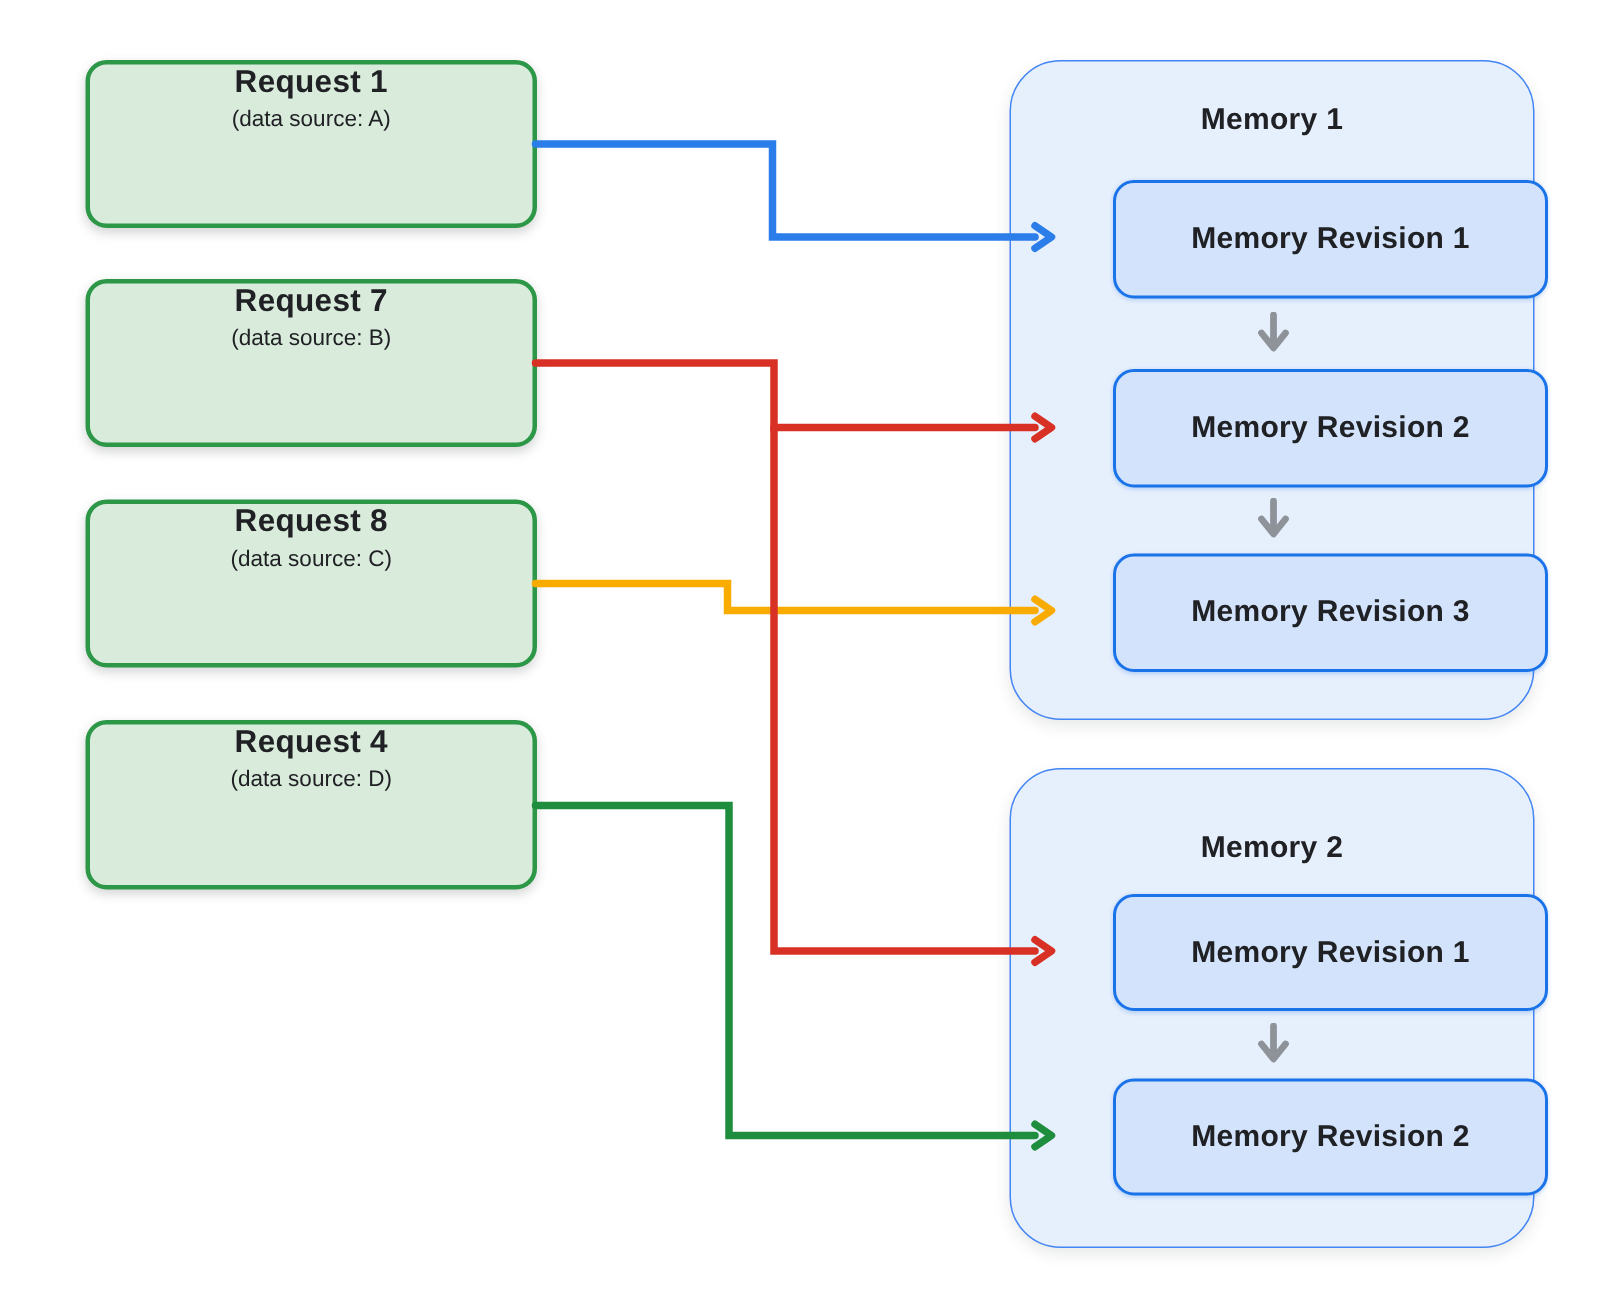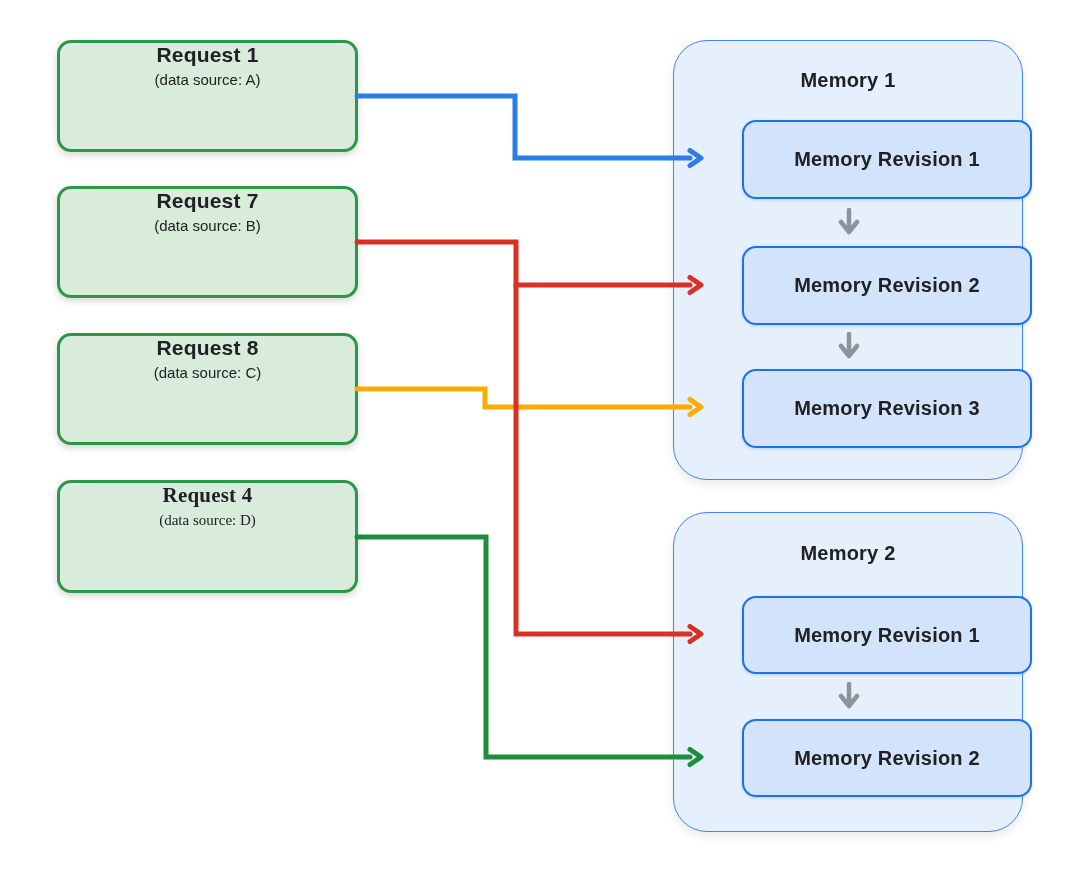--- a/index.html
+++ b/index.html
@@ -118,40 +118,40 @@
     <div class="req-subtitle">(data source: A)</div>
   </div>
       <div class="request-box" style="left: 57px; top: 186px; width: 301px; height: 112px;">
     <div class="req-title">Request 7</div>
     <div class="req-subtitle">(data source: B)</div>
   </div>
       <div class="request-box" style="left: 57px; top: 333px; width: 301px; height: 112px;">
     <div class="req-title">Request 8</div>
     <div class="req-subtitle">(data source: C)</div>
   </div>
-      <div class="request-box" style="left: 57px; top: 480px; width: 301px; height: 113px; font-family: Liberation Serif, serif;">
+      <div class="request-box" style="left: 57px; top: 480px; width: 301px; height: 113px;">
     <div class="req-title">Request 4</div>
     <div class="req-subtitle">(data source: D)</div>
   </div>
     </div>
   <div id="memories">
       <div class="memory-box" style="left: 673px; top: 40px; width: 350px; height: 440px;">
     <div class="mem-title" style="top: 0px; height: 79px;">Memory 1</div>
   <div class="revision-box" style="left: 30px; top: 79px; width: 290px; height: 79px;">Memory Revision 1</div>
         <svg class="flow-arrow" viewBox="0 0 24 30" width="24" height="30" xmlns="http://www.w3.org/2000/svg" style="left: 163px; top: 166.5px;">
     <path d="M12 2 V21 M4 14 L12 24 L20 14" fill="none" stroke-width="4.5" stroke-linecap="round" stroke-linejoin="round" stroke="#8d9399"></path>
   </svg>
         <div class="revision-box" style="left: 30px; top: 205px; width: 290px; height: 79px;">Memory Revision 2</div>
         <svg class="flow-arrow" viewBox="0 0 24 30" width="24" height="30" xmlns="http://www.w3.org/2000/svg" style="left: 163px; top: 291px;">
     <path d="M12 2 V21 M4 14 L12 24 L20 14" fill="none" stroke-width="4.5" stroke-linecap="round" stroke-linejoin="round" stroke="#8d9399"></path>
   </svg>
         <div class="revision-box" style="left: 30px; top: 328px; width: 290px; height: 79px; border-radius: 14px;">Memory Revision 3</div>
       </div>
       <div class="memory-box" style="left: 673px; top: 512px; width: 350px; height: 320px;">
-    <div class="mem-title" style="top: 4px; height: 72px;">Memory 2</div>
+    <div class="mem-title" style="top: 16px; height: 72px;">Memory 2</div>
   <div class="revision-box" style="left: 30px; top: 83px; width: 290px; height: 78px;">Memory Revision 1</div>
         <svg class="flow-arrow" viewBox="0 0 24 30" width="24" height="30" xmlns="http://www.w3.org/2000/svg" style="left: 163px; top: 168.5px;">
     <path d="M12 2 V21 M4 14 L12 24 L20 14" fill="none" stroke-width="4.5" stroke-linecap="round" stroke-linejoin="round" stroke="#8d9399"></path>
   </svg>
         <div class="revision-box" style="left: 30px; top: 206px; width: 290px; height: 78px;">Memory Revision 2</div>
       </div>
     </div>
 </div>
 
 </body></html>

